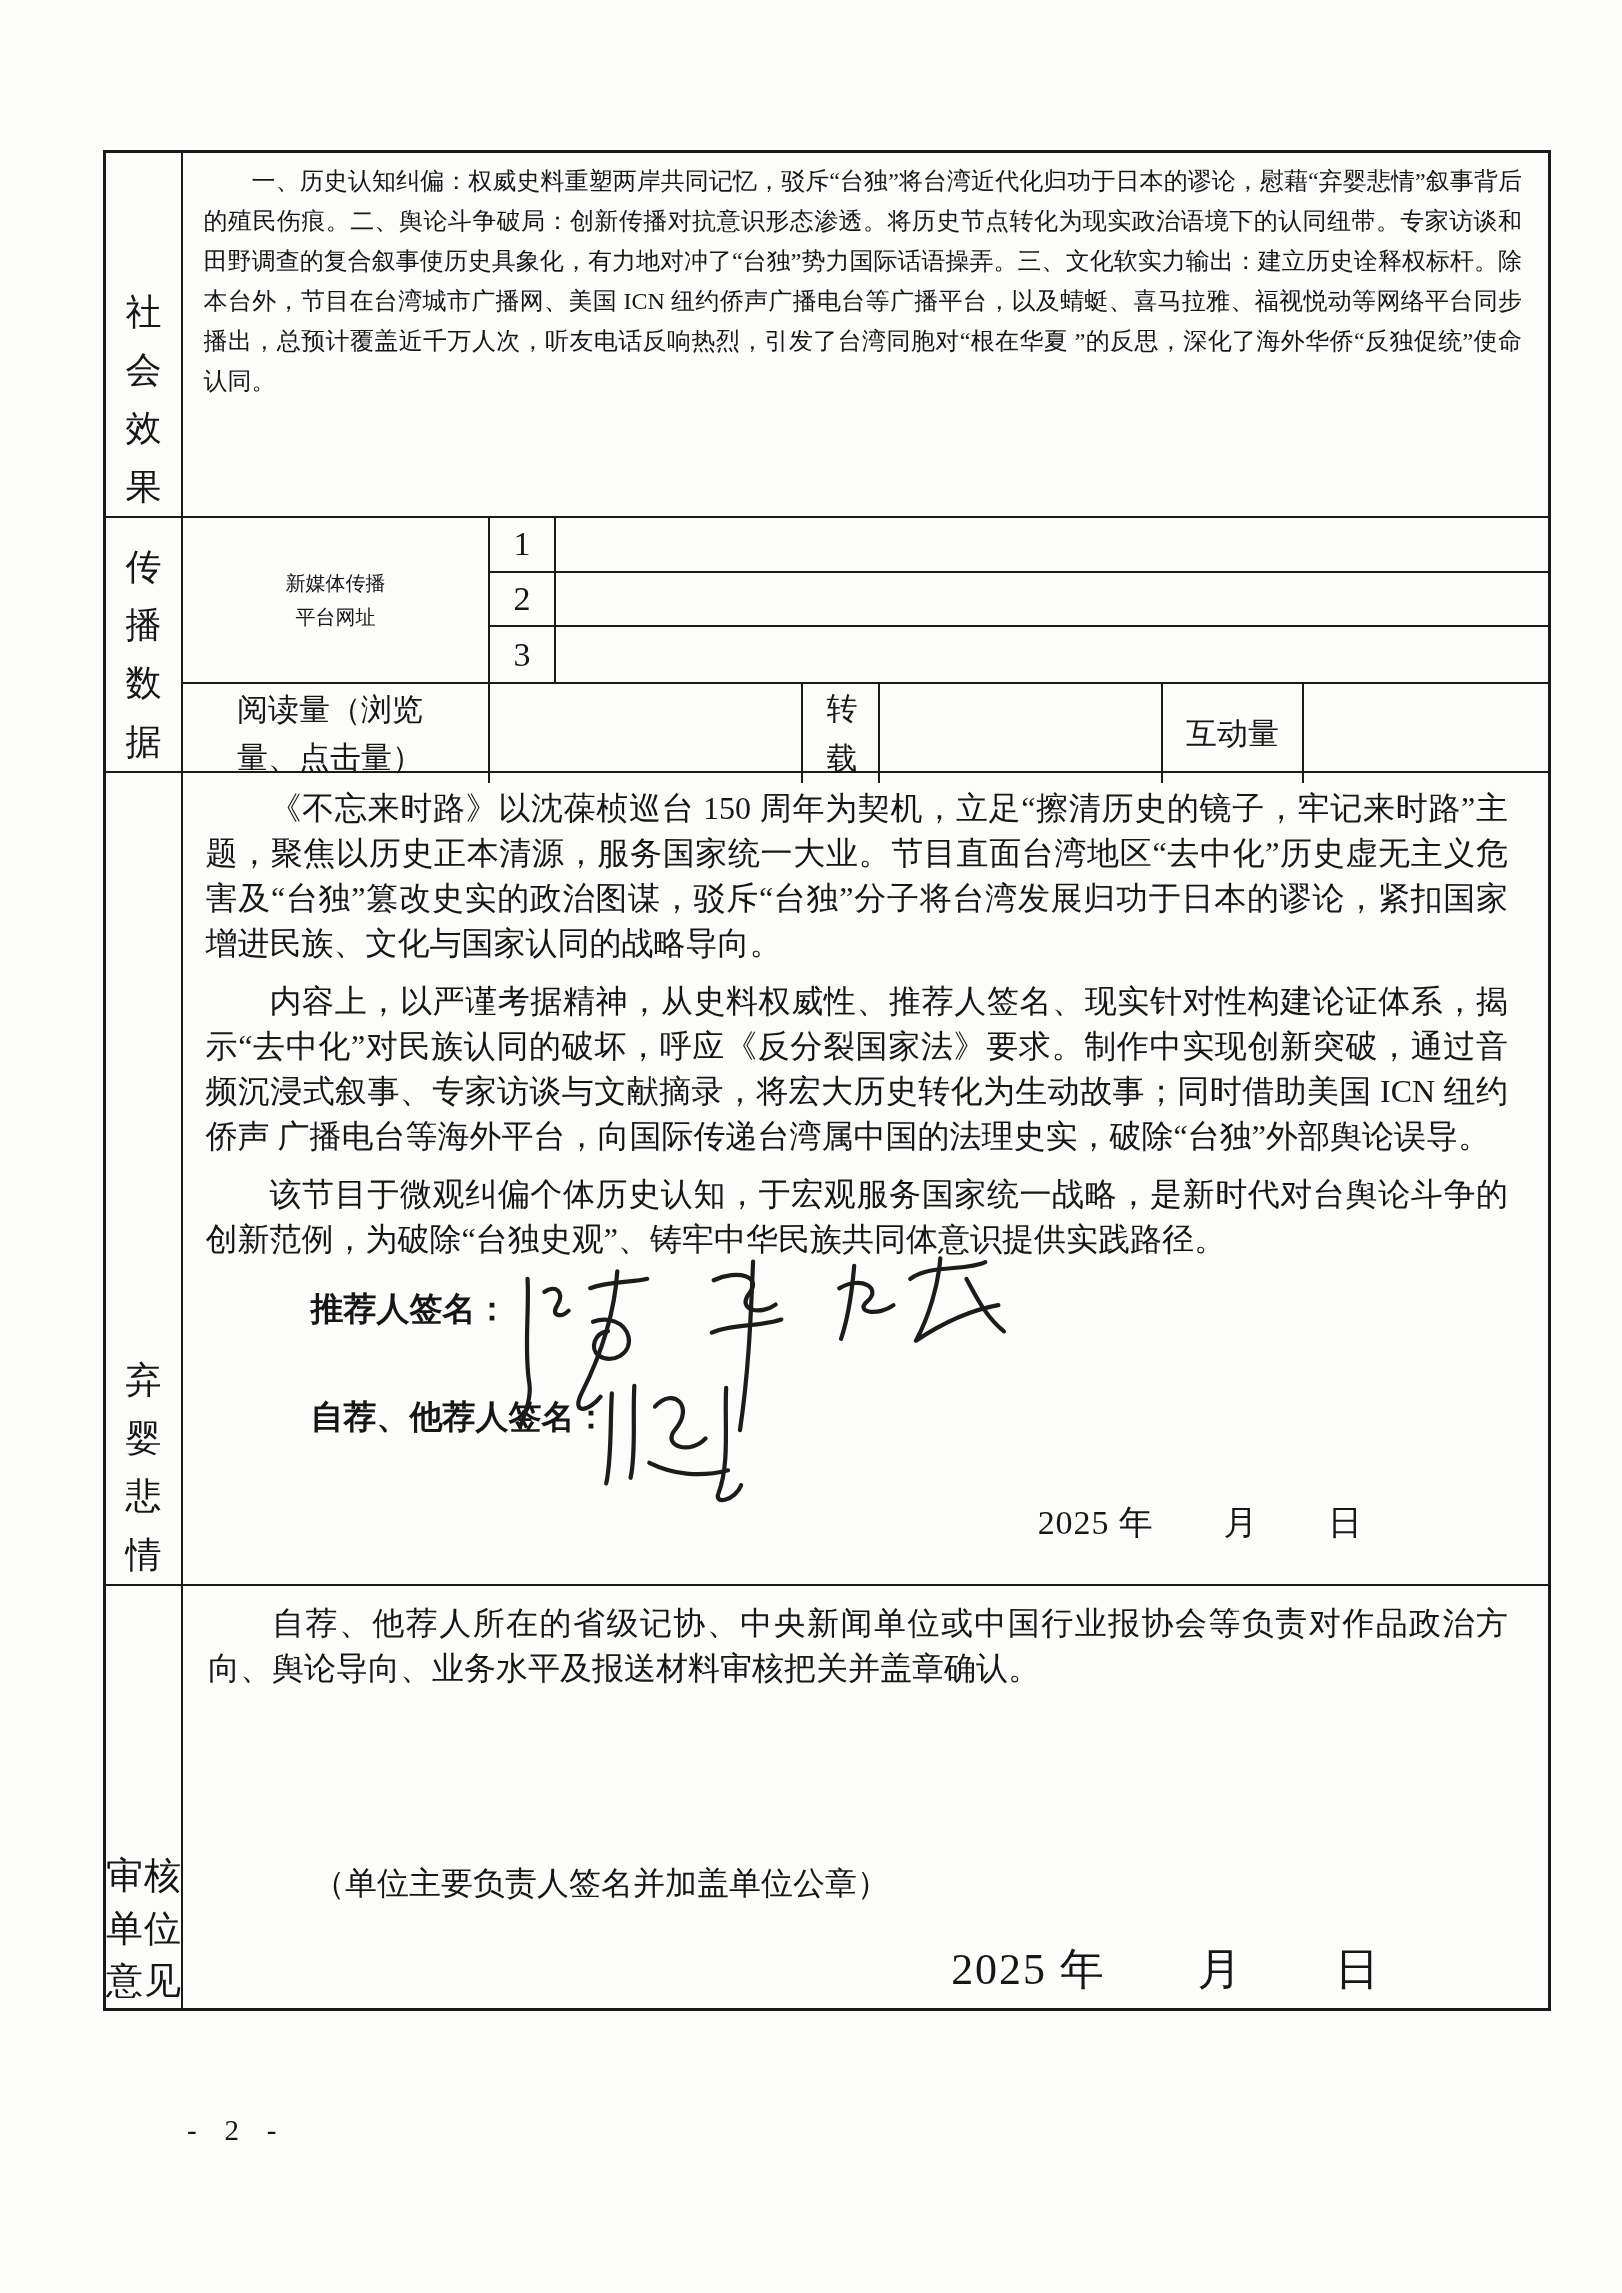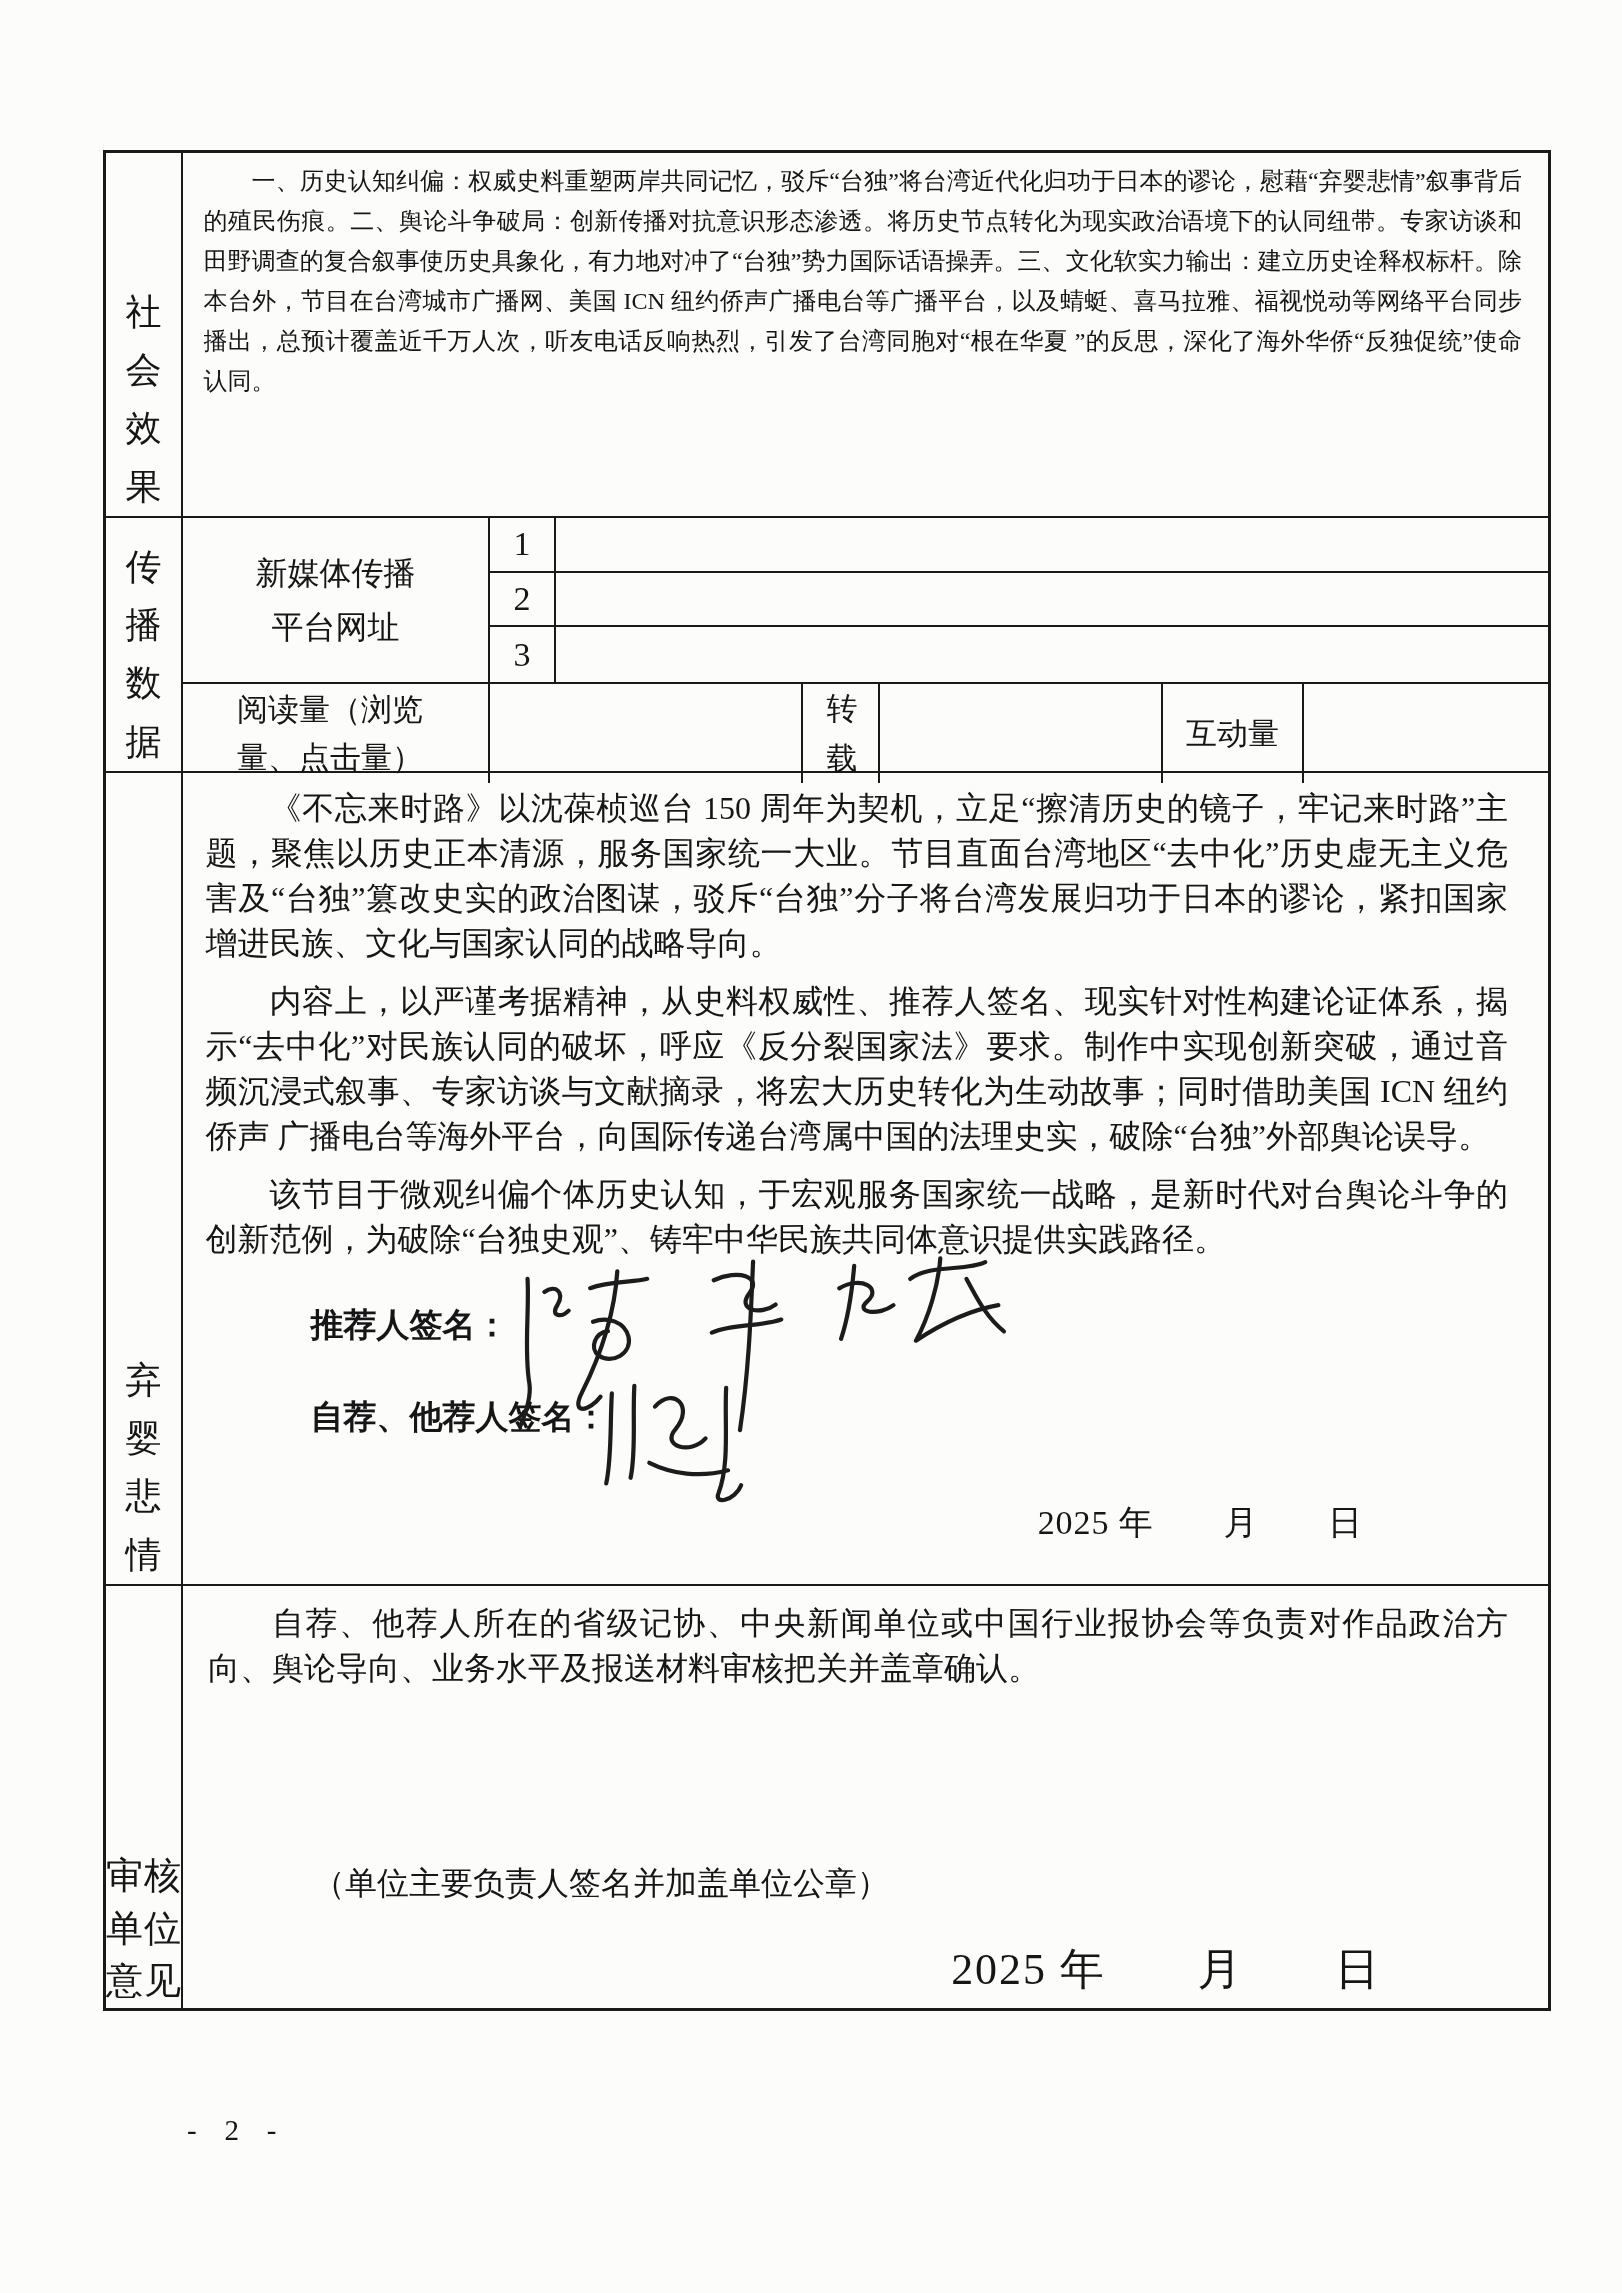--- a/index.html
+++ b/index.html
@@ -23,35 +23,35 @@
   .frow:last-child{border-bottom:none;}
   .flabel{border-right:2.8px solid #1a1a1a;display:flex;align-items:flex-end;justify-content:center;}
   .vlabel{width:1.08em;font-size:36px;line-height:1.62;word-break:break-all;text-align:center;}
   .vlabel2{width:2.55em;font-size:37px;line-height:1.42;word-break:break-all;text-align:justify;text-align-last:justify;}
 
   .social-content{padding:7.5px 26px 3.7px 20.6px;font-size:24px;line-height:40px;text-align:justify;text-indent:2em;}
 
   .media-content{display:flex;flex-direction:column;min-height:0;}
   .media-top{display:grid;grid-template-columns:307px 66px 1fr;grid-template-rows:1fr 1fr 1fr;flex:0 0 166px;border-bottom:2.8px solid #1a1a1a;box-sizing:border-box;}
   .platform-cell{grid-row:1/4;grid-column:1;border-right:2.8px solid #1a1a1a;display:flex;align-items:center;justify-content:center;}
-  .platform-text{display:inline-block;width:5.2em;font-size:32px;line-height:1.7;text-align:center;}
+  .platform-text{display:inline-block;width:5.2em;font-size:20px;line-height:1.7;text-align:center;}
   .num-cell{grid-column:2;border-right:2.8px solid #1a1a1a;display:flex;align-items:center;justify-content:center;font-size:34px;}
   .url-cell{grid-column:3;}
   .inner-hr{border-bottom:2.8px solid #1a1a1a;}
   .metrics{display:grid;grid-template-columns:307px 313px 77px 283px 141px 1fr;flex:1;}
   .mcell{border-right:2.8px solid #1a1a1a;display:flex;align-items:center;justify-content:center;}
   .mcell.last{border-right:none;}
   .read-text{display:inline-block;width:6.35em;font-size:31px;line-height:1.55;text-align:left;}
   .repost-text{display:inline-block;width:1.1em;font-size:31px;line-height:1.6;word-break:break-all;text-align:right;}
   .interact-text{font-size:31px;}
 
   .reason-content{position:relative;padding:13px 28px 0 22.5px;font-size:32px;}
   .body-par{margin:0 12px 13px 0;line-height:45px;text-align:justify;text-indent:2em;font-family:Liberation Serif, serif;}
   .sig-block{position:relative;height:225px;margin-top:3.7px;}
-  .sig-label-1{position:absolute;left:105px;top:28px;font-weight:600;font-size:33px;}
+  .sig-label-1{position:absolute;left:105px;top:12px;font-weight:600;font-size:33px;}
   .sig-label-2{position:absolute;left:105px;top:120px;font-weight:600;font-size:33px;}
   .sig-svg{position:absolute;}
   .sig-svg path{fill:none;stroke:#1c1c1c;stroke-width:4.5;stroke-linecap:round;stroke-linejoin:round;}
   .reason-date{text-align:right;padding-right:157px;font-size:34px;letter-spacing:0.9px;}
 
   .review-content{position:relative;padding:15px 28px 0 25px;font-size:32px;}
   .seal-note{margin:171px 0 0 105px;font-size:32px;}
   .review-date{margin-top:34px;text-align:right;padding-right:139px;font-size:44px;letter-spacing:1.9px;}
 
   .page-num{position:absolute;left:187px;top:2114px;font-size:29px;letter-spacing:10.3px;}

